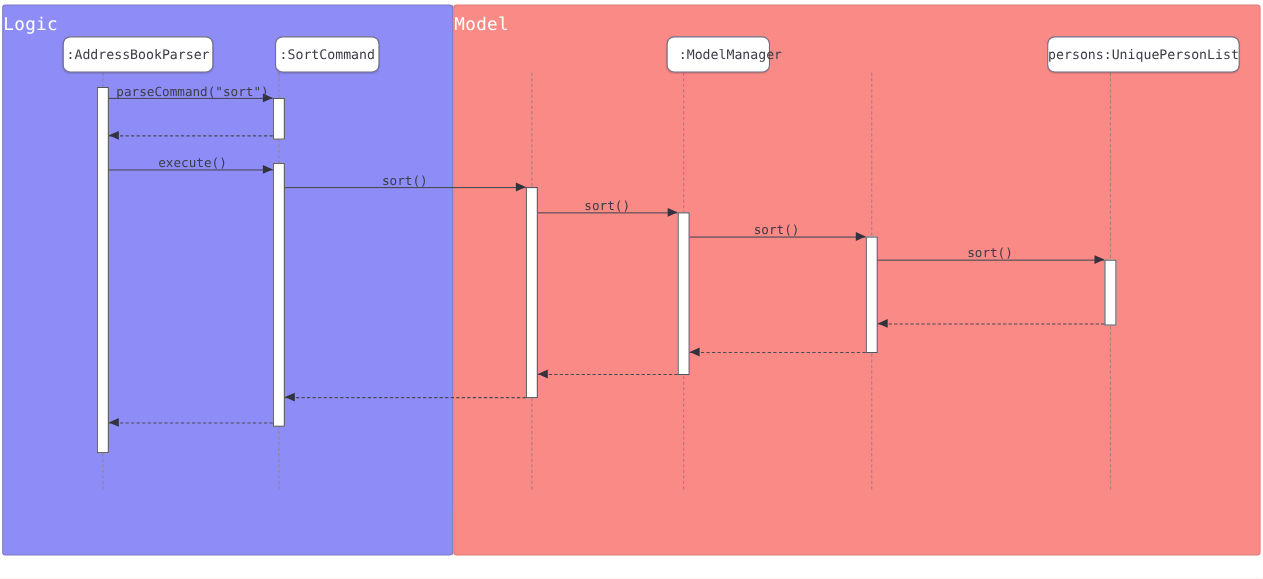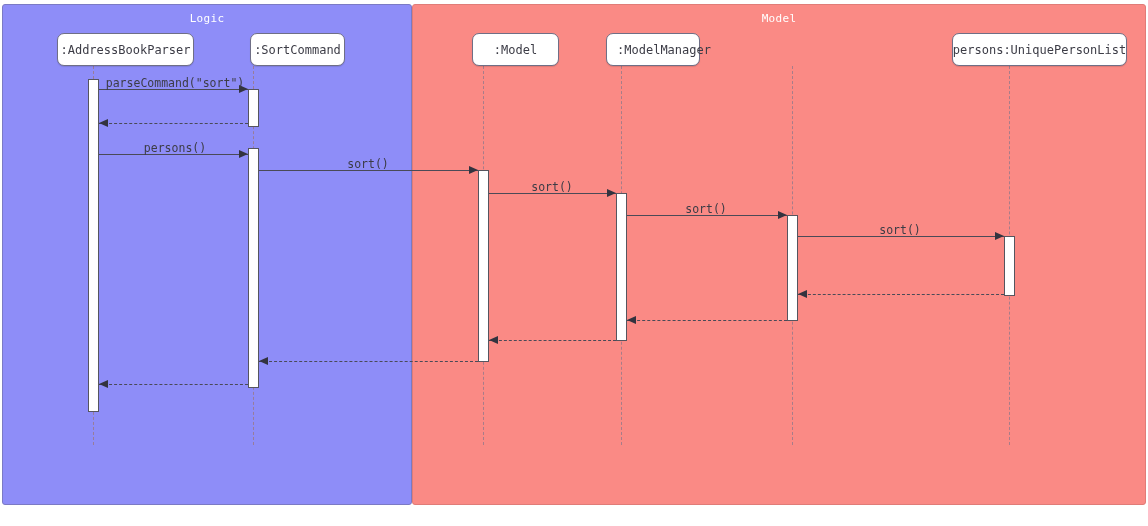--- a/index.html
+++ b/index.html
@@ -19,23 +19,22 @@
     position: absolute;
     box-sizing: border-box;
     border: 1px solid #7b7ac4;
     border-radius: 3px;
   }
   .partition-title {
     position: absolute;
     top: 7px;
     left: 0;
     width: 100%;
-    text-align: center;
     color: #ffffff;
-    font-size: 11px;
+    font-size: 16px;
     font-family: "DejaVu Sans Mono", monospace;
     letter-spacing: 0.3px;
     white-space: nowrap;
   }
   .lifeline {
     position: absolute;
     width: 0;
     border-left: 1px dashed #9a7a8a;
     opacity: 0.85;
   }
@@ -104,38 +103,37 @@
       <div class="partition-title">Model</div>
     </div>
     <div class="lifeline" style="left: 93px; top: 66px; height: 379px;"></div>
     <div class="lifeline" style="left: 253px; top: 66px; height: 379px;"></div>
     <div class="lifeline" style="left: 483px; top: 66px; height: 379px;"></div>
     <div class="lifeline" style="left: 621px; top: 66px; height: 379px;"></div>
     <div class="lifeline" style="left: 792px; top: 66px; height: 379px;"></div>
     <div class="lifeline" style="left: 1009px; top: 66px; height: 379px;"></div>
     <div class="participant" style="left: 25px; top: 33px; width: 137px;">:AddressBookParser</div>
     <div class="participant" style="left: 218px; top: 33px; width: 95px;">:SortCommand</div>
-    <div class="participant" style="left: 440px; top: 33px; width: 87px;">:Model</div>
     <div class="participant" style="left: 574px; top: 33px; width: 94px; padding-left: 22px;">:ModelManager</div>
     <div class="participant" style="left: 920px; top: 33px; width: 175px;">persons:UniquePersonList</div>
     <div class="activation" style="left: 88px; top: 79px; height: 333px;"></div>
     <div class="activation" style="left: 248px; top: 89px; height: 38px;"></div>
     <div class="activation" style="left: 248px; top: 148px; height: 240px;"></div>
     <div class="activation" style="left: 478px; top: 170px; height: 192px;"></div>
     <div class="activation" style="left: 616px; top: 193px; height: 148px;"></div>
     <div class="activation" style="left: 787px; top: 215px; height: 106px;"></div>
     <div class="activation" style="left: 1004px; top: 236px; height: 60px;"></div>
     <div class="msg-line" style="left: 99px; top: 89px; width: 149px;"></div>
     <div class="arrow-head right" style="left: 239px; top: 85px;"></div>
     <div class="msg-label" style="left: 175px; top: 76px;">parseCommand("sort")</div>
     <div class="msg-line ret" style="left: 99px; top: 123px; width: 149px;"></div>
     <div class="arrow-head left" style="left: 99px; top: 119px;"></div>
     <div class="msg-line" style="left: 99px; top: 154px; width: 149px;"></div>
     <div class="arrow-head right" style="left: 239px; top: 150px;"></div>
-    <div class="msg-label" style="left: 175px; top: 141px;">persons()</div>
+    <div class="msg-label" style="left: 175px; top: 141px;">execute()</div>
     <div class="msg-line" style="left: 259px; top: 170px; width: 219px;"></div>
     <div class="arrow-head right" style="left: 469px; top: 166px;"></div>
     <div class="msg-label" style="left: 368px; top: 157px;">sort()</div>
     <div class="msg-line" style="left: 489px; top: 193px; width: 127px;"></div>
     <div class="arrow-head right" style="left: 607px; top: 189px;"></div>
     <div class="msg-label" style="left: 552px; top: 180px;">sort()</div>
     <div class="msg-line" style="left: 627px; top: 215px; width: 160px;"></div>
     <div class="arrow-head right" style="left: 778px; top: 211px;"></div>
     <div class="msg-label" style="left: 706px; top: 202px;">sort()</div>
     <div class="msg-line" style="left: 798px; top: 236px; width: 206px;"></div>

